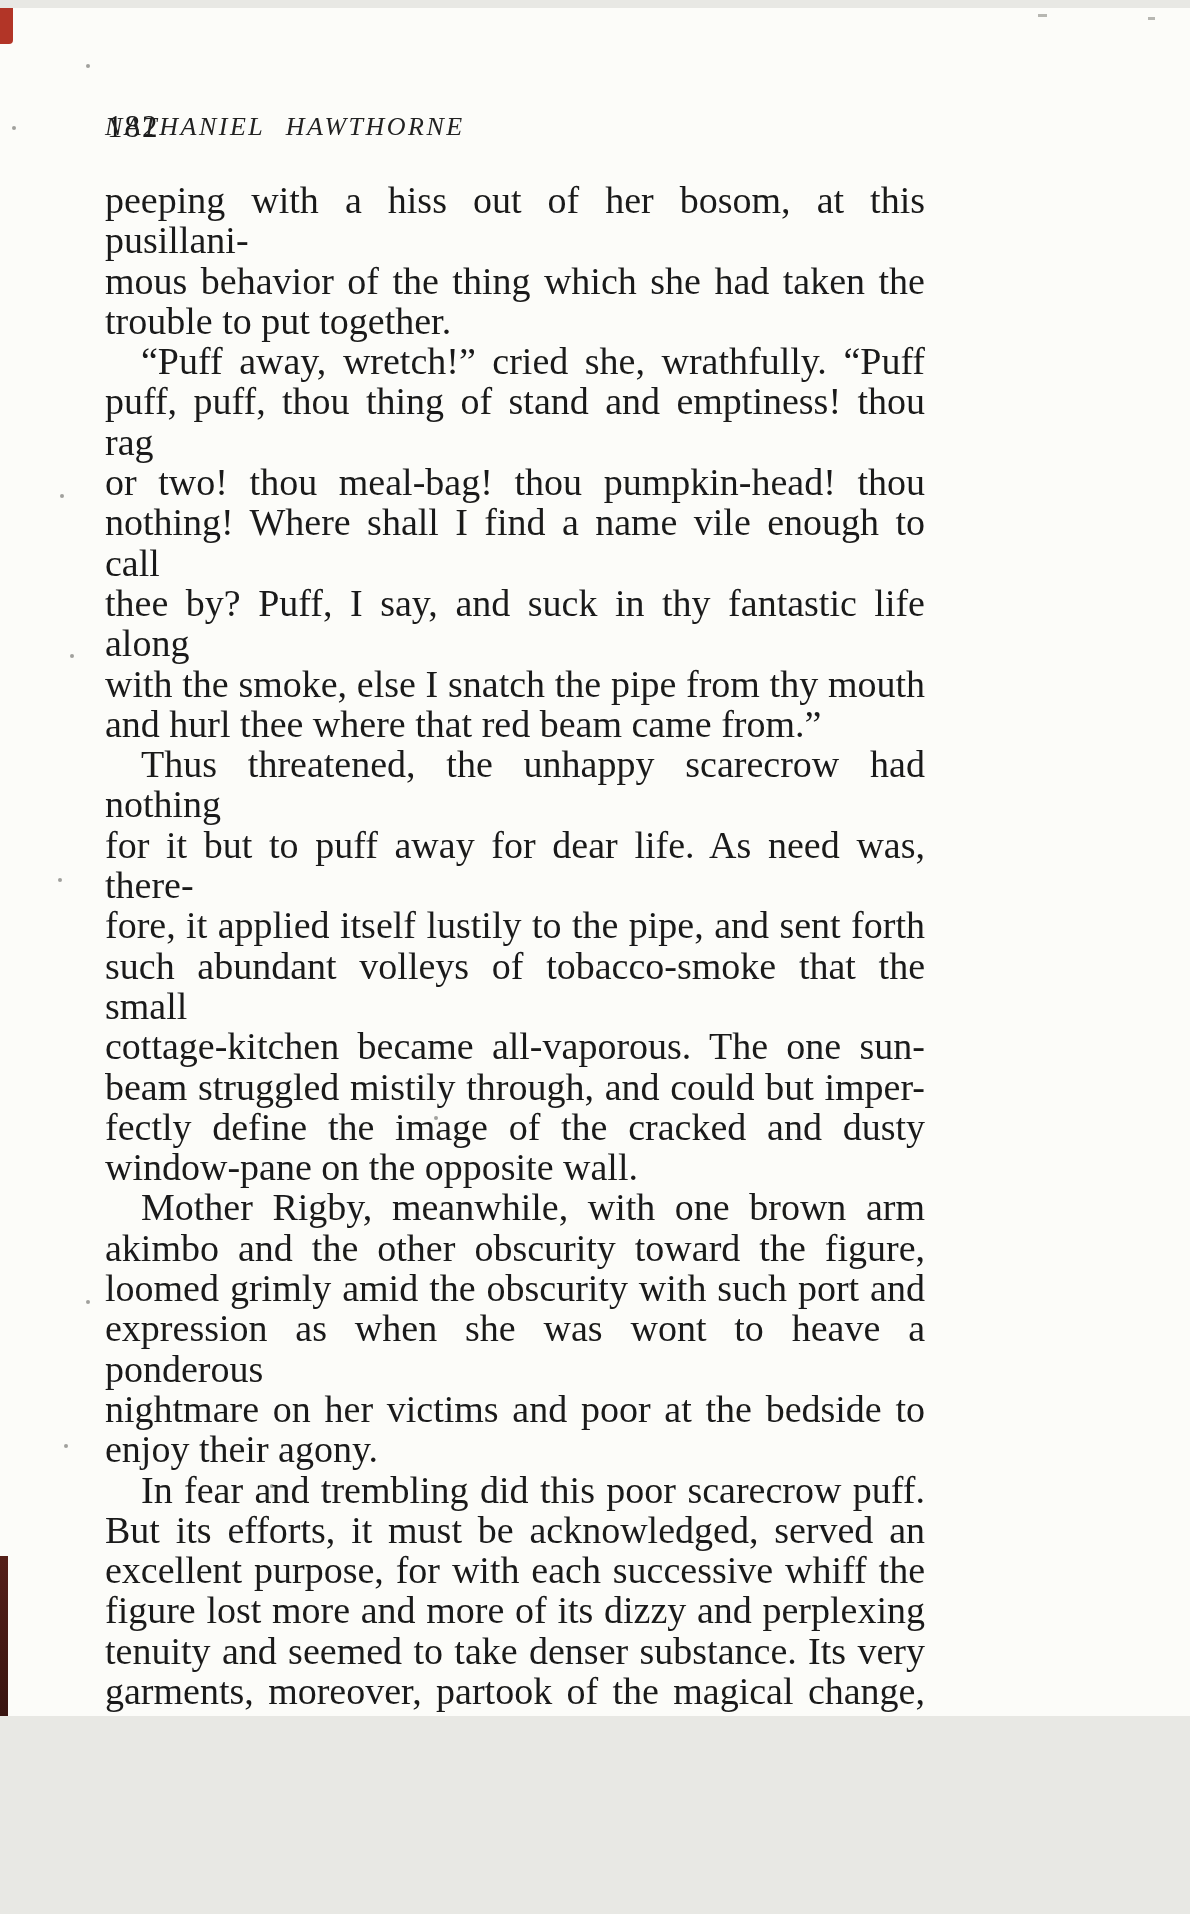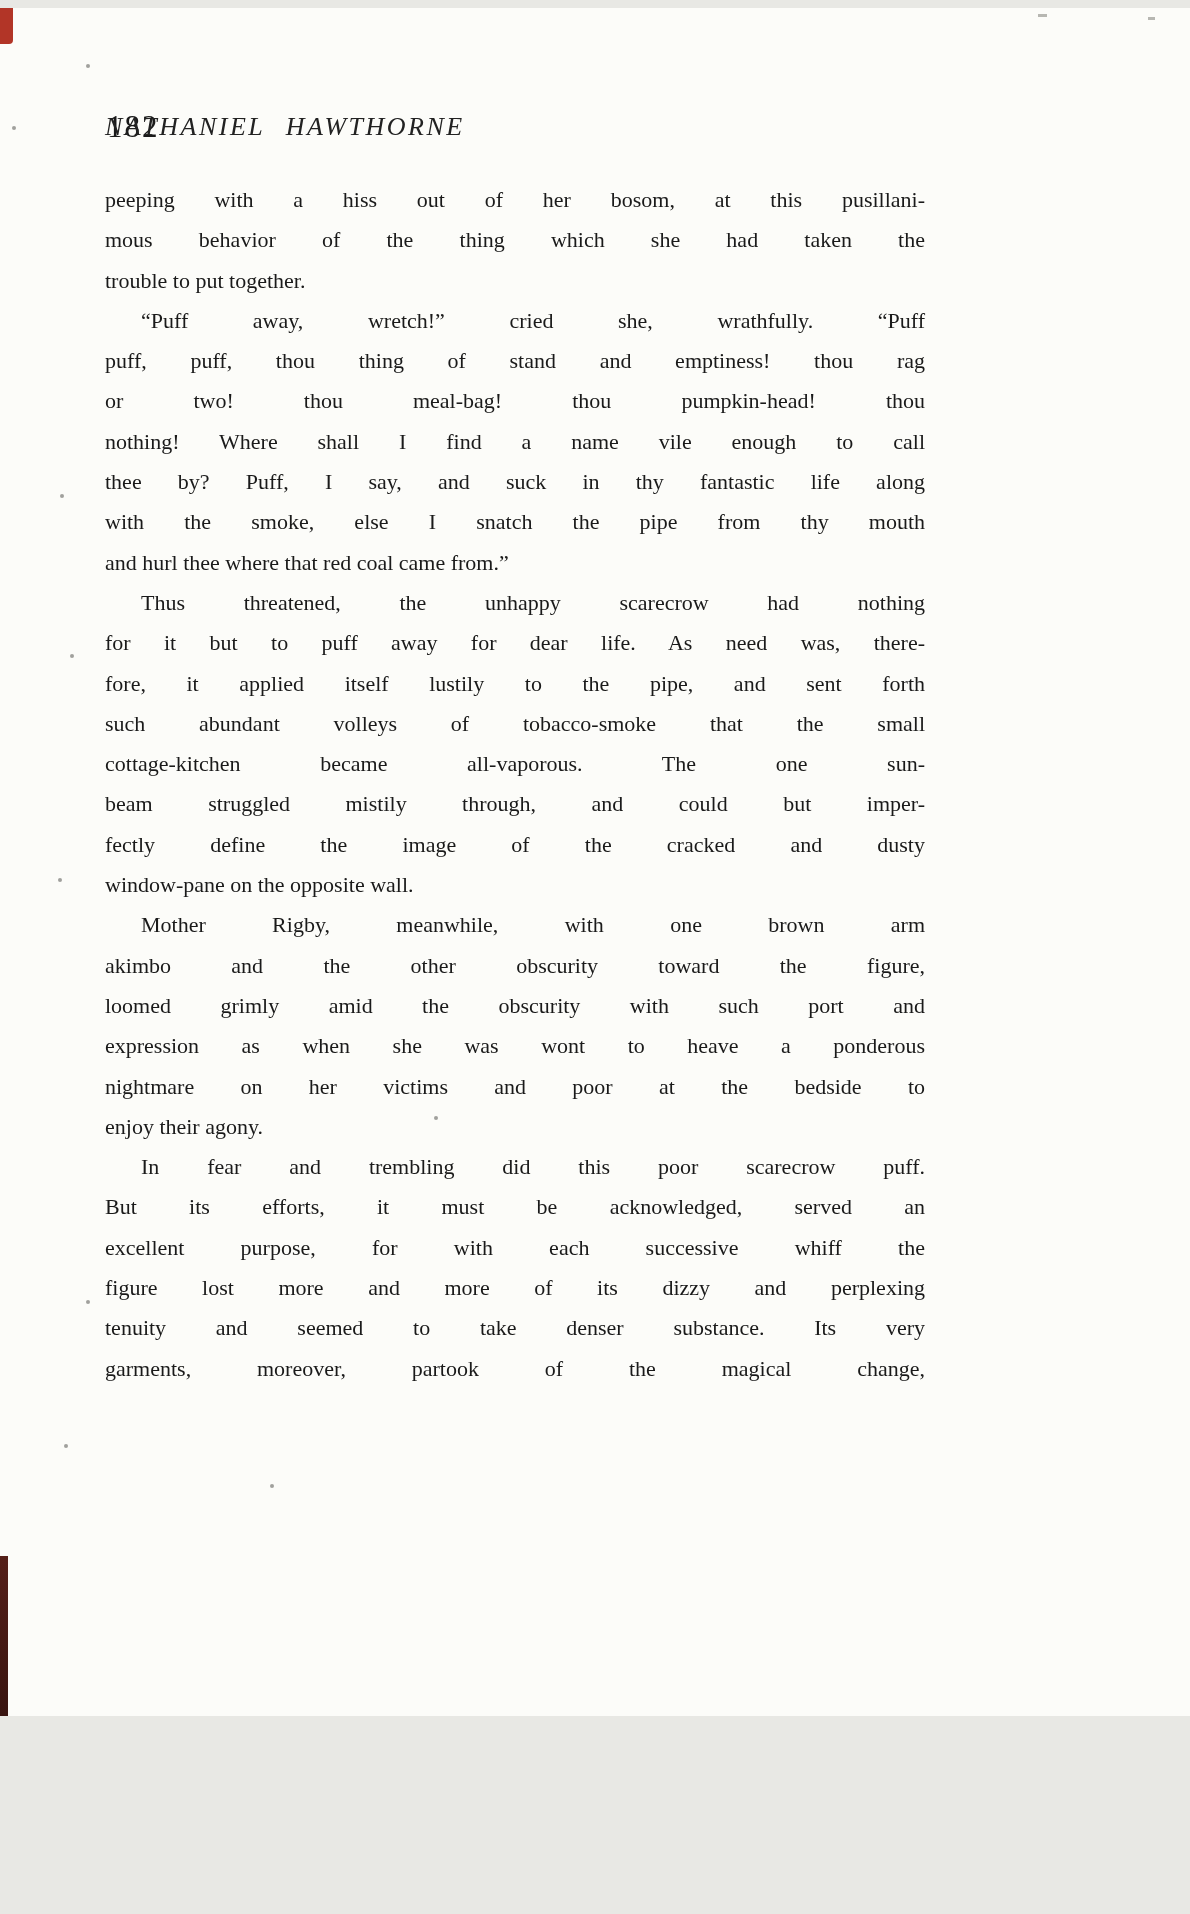--- a/index.html
+++ b/index.html
@@ -43,21 +43,21 @@
     letter-spacing: 2.5px;
     word-spacing: 12px;
     color: #222;
   }
   
   .body-text {
     position: absolute;
     left: 105px;
     top: 172px;
     width: 820px;
-    font-size: 22px;
+    font-size: 38px;
     line-height: 40.3px;
   }
   .paragraph { margin: 0; }
   .line {
     text-align: justify;
     text-align-last: justify;
     white-space: normal;
   }
   .line.last {
     text-align: right;
@@ -132,21 +132,21 @@
         <div class="line">mous behavior of the thing which she had taken the</div>
         <div class="line last">trouble to put together.</div>
       </div>
       <div class="paragraph">
         <div class="line first-indent">“Puff away, wretch!” cried she, wrathfully. “Puff</div>
         <div class="line">puff, puff, thou thing of stand and emptiness! thou rag</div>
         <div class="line">or two! thou meal-bag! thou pumpkin-head! thou</div>
         <div class="line">nothing! Where shall I find a name vile enough to call</div>
         <div class="line">thee by? Puff, I say, and suck in thy fantastic life along</div>
         <div class="line">with the smoke, else I snatch the pipe from thy mouth</div>
-        <div class="line last">and hurl thee where that red coal came from.”</div>
+        <div class="line last">and hurl thee where that red beam came from.”</div>
       </div>
       <div class="paragraph">
         <div class="line first-indent">Thus threatened, the unhappy scarecrow had nothing</div>
         <div class="line">for it but to puff away for dear life. As need was, there-</div>
         <div class="line">fore, it applied itself lustily to the pipe, and sent forth</div>
         <div class="line">such abundant volleys of tobacco-smoke that the small</div>
         <div class="line">cottage-kitchen became all-vaporous. The one sun-</div>
         <div class="line">beam struggled mistily through, and could but imper-</div>
         <div class="line">fectly define the image of the cracked and dusty</div>
         <div class="line last">window-pane on the opposite wall.</div>

